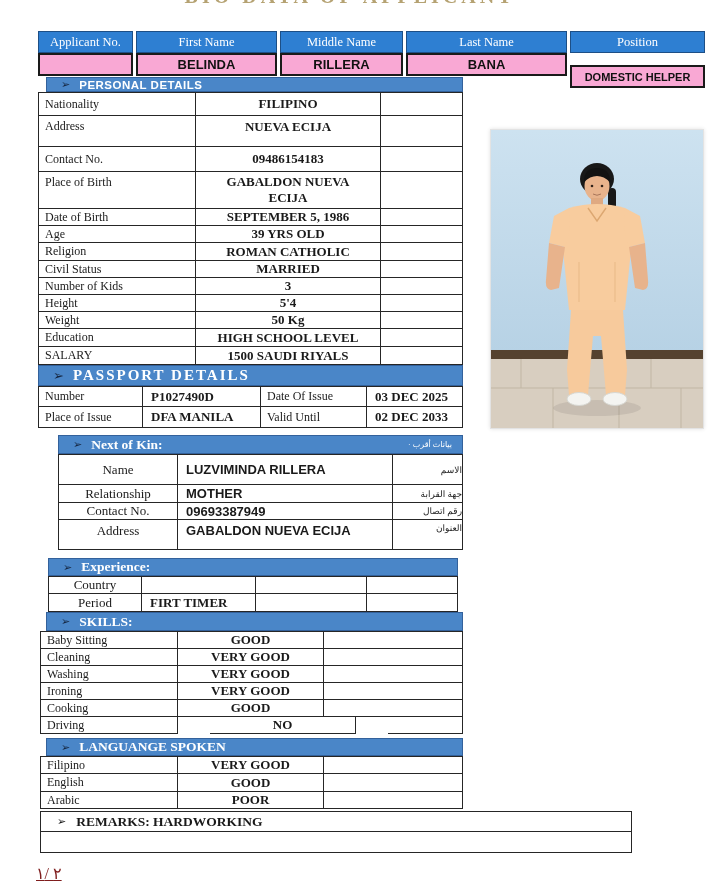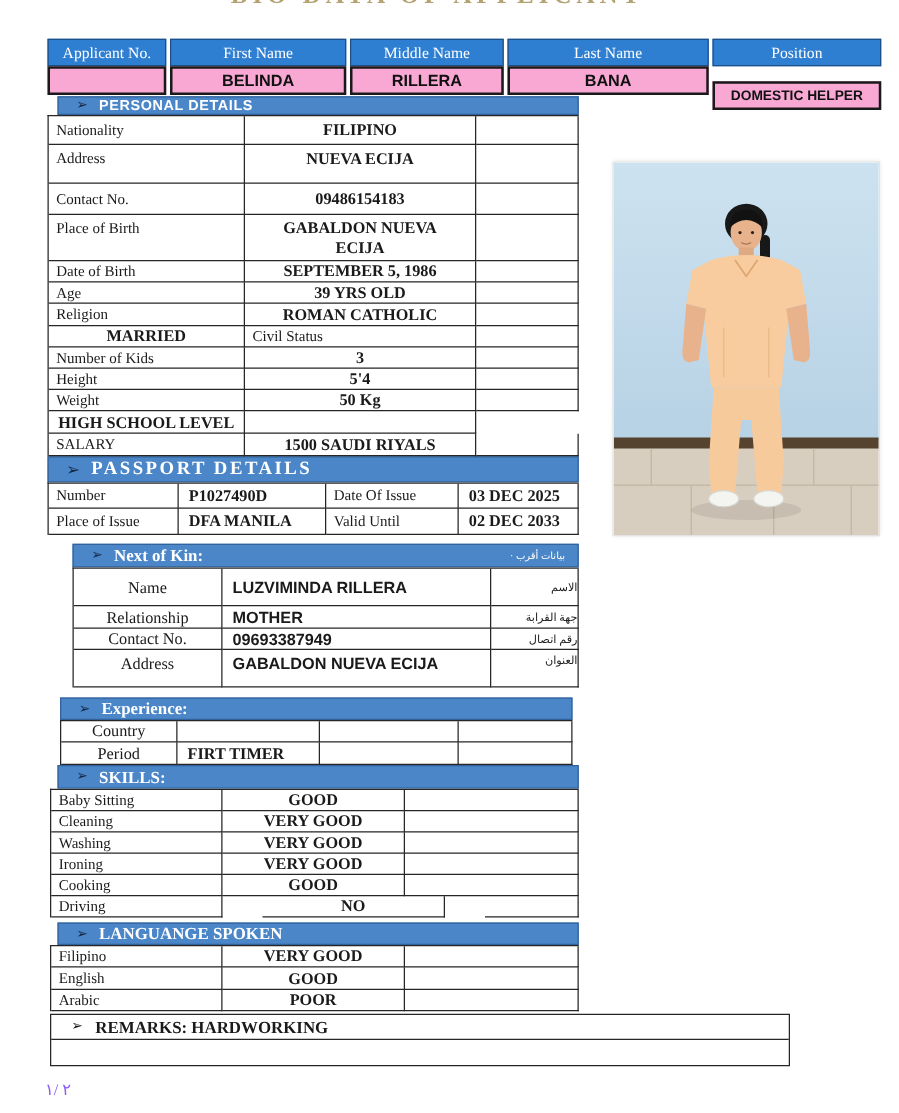--- a/index.html
+++ b/index.html
@@ -45,21 +45,21 @@
   .photo{position:absolute;left:490px;top:129px;width:212px;height:298px;
          border:1px solid #e3e3e3;box-shadow:0 0 4px rgba(0,0,0,0.12);}
 
   
   .remarks{border:1px solid #262626;background:#fff;box-sizing:border-box;}
   .remarks .r1{height:19px;border-bottom:1px solid #262626;display:flex;align-items:center;}
   .remarks .r1 .t{font-weight:bold;font-size:13.5px;}
   .remarks .r1 .arrow{color:#111;}
   .remarks .r2{height:20px;}
 
-  .footer-page{position:absolute;left:36px;top:864px;color:#8b5cf6;font-size:13px;}
+  .footer-page{position:absolute;left:36px;top:864px;color:#7f1d1d;font-size:16px;text-decoration:underline;}
 </style>
 </head>
 <body>
 
 <div class="page">
 
   <div class="truncated-title">
     <span>BIO DATA OF APPLICANT</span>
   </div>
 
@@ -112,40 +112,41 @@
         <div class="cell lbl">Age</div>
         <div class="cell val">39 YRS OLD</div>
         <div class="cell"></div>
       </div>
       <div class="row" style="grid-template-columns:157px 185px 1fr;height:18px;">
         <div class="cell lbl">Religion</div>
         <div class="cell val">ROMAN CATHOLIC</div>
         <div class="cell"></div>
       </div>
       <div class="row" style="grid-template-columns:157px 185px 1fr;height:17px;">
+        <div class="cell lbl">Civil Status</div>
         <div class="cell val">MARRIED</div>
-        <div class="cell lbl">Civil Status</div>
         <div class="cell"></div>
       </div>
       <div class="row" style="grid-template-columns:157px 185px 1fr;height:17px;">
         <div class="cell lbl">Number of Kids</div>
         <div class="cell val">3</div>
         <div class="cell"></div>
       </div>
       <div class="row" style="grid-template-columns:157px 185px 1fr;height:17px;">
         <div class="cell lbl">Height</div>
         <div class="cell val">5'4</div>
         <div class="cell"></div>
       </div>
       <div class="row" style="grid-template-columns:157px 185px 1fr;height:17px;">
         <div class="cell lbl">Weight</div>
         <div class="cell val">50 Kg</div>
         <div class="cell"></div>
       </div>
       <div class="row" style="grid-template-columns:157px 185px 1fr;height:18px;">
+        <div class="cell lbl">Education</div>
         <div class="cell val">HIGH SCHOOL LEVEL</div>
         <div class="cell"></div>
       </div>
       <div class="row" style="grid-template-columns:157px 185px 1fr;height:18px;">
         <div class="cell lbl">SALARY</div>
         <div class="cell val">1500 SAUDI RIYALS</div>
         <div class="cell"></div>
       </div>
     </div>
 

